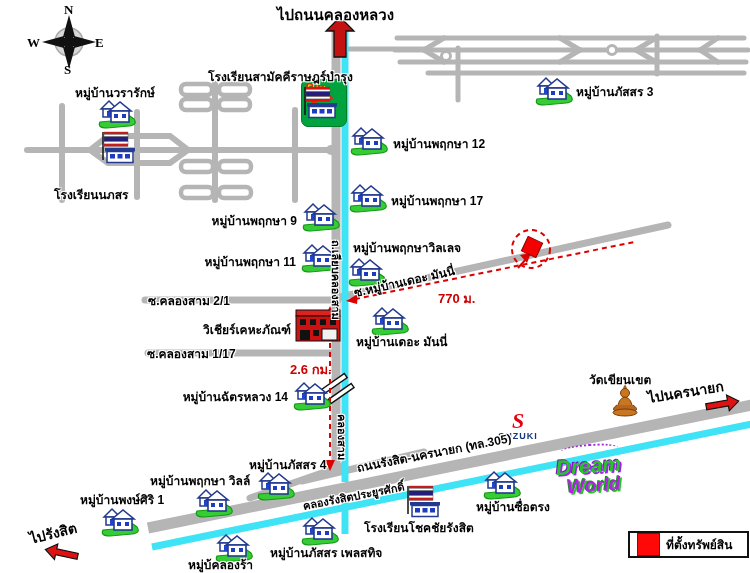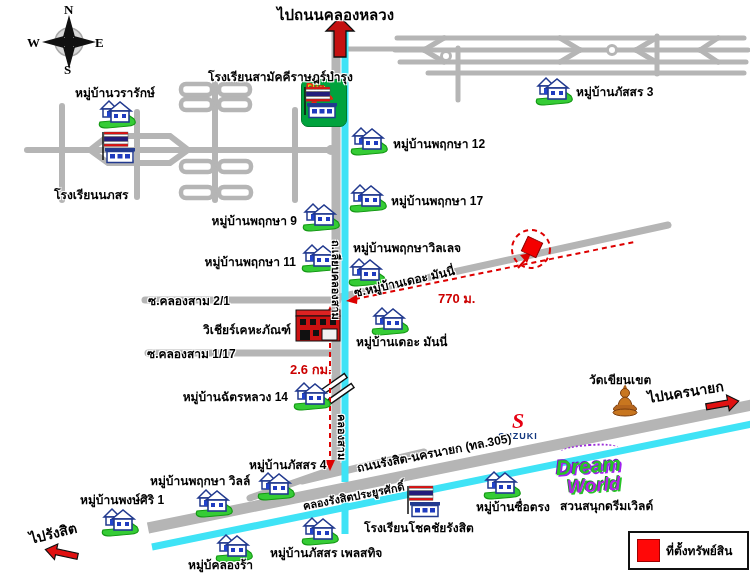--- a/index.html
+++ b/index.html
@@ -34,21 +34,21 @@
         font-family:"Liberation Serif","DejaVu Serif",serif;}
   #suzuki .sword{font-size:9px;font-weight:bold;color:#14387f;letter-spacing:1px;}
   
   #dreamworld{position:absolute;left:556px;top:444px;transform:rotate(-4deg);z-index:5;line-height:20px;}
   #dreamworld .dw1{font-size:21px;font-weight:bold;font-style:italic;color:#27c427;
         text-shadow:1.5px 1.5px 0 #a020f0,-1px -1px 0 #7d12c9;}
   #dreamworld .dw2{font-size:19px;font-weight:bold;font-style:italic;color:#b320e6;margin-left:10px;
         text-shadow:1.5px 1.5px 0 #27c427,-1px -1px 0 #18901f;}
   #dreamworld .arc{width:58px;height:10px;border-top:2px dotted #9b30d8;border-radius:50%;margin-left:6px;}
   
-  #legend{position:absolute;left:628px;top:531px;width:121px;height:39px;background:#fff;
+  #legend{position:absolute;left:628px;top:531px;width:121px;height:27px;background:#fff;
         border:2px solid #111;display:flex;align-items:center;z-index:6;box-sizing:border-box;}
   #legend .sq{width:21px;height:21px;background:var(--property);border:1px solid #a00000;margin:0 6px 0 7px;}
   #legend .lt{font-size:12px;font-weight:bold;}
 </style>
 </head>
 <body>
 
 <div id="map">
 
   <svg id="roads" width="750" height="573" viewBox="0 0 750 573">
@@ -176,21 +176,20 @@
   <div id="suzuki">
     <div class="smark">S</div>
     <div class="sword">SUZUKI</div>
   </div>
 
   <div id="dreamworld">
     <div class="arc"></div>
     <div class="dw1">Dream</div>
     <div class="dw2">World</div>
   </div>
-  <div class="lbl" style="left:560px;top:496px;">สวนสนุกดรีมเวิลด์</div>
 
   <div id="legend">
     <div class="sq"></div>
     <div class="lt">ที่ตั้งทรัพย์สิน</div>
   </div>
 
   <div id="markers-layer">
       <div class="marker" style="left: 98px; top: 98px;"><svg width="40" height="31" viewBox="0 0 40 31">
     <path d="M2,24 Q-1,30 9,30 L31,28 Q40,27 36,21 L29,16 L25,22 Z" fill="#35cc35" stroke="#149914" stroke-width="1.2"></path>
     <polygon points="3,11 11,3 19,11" fill="#fff" stroke="#223a8f" stroke-width="1.5"></polygon>

